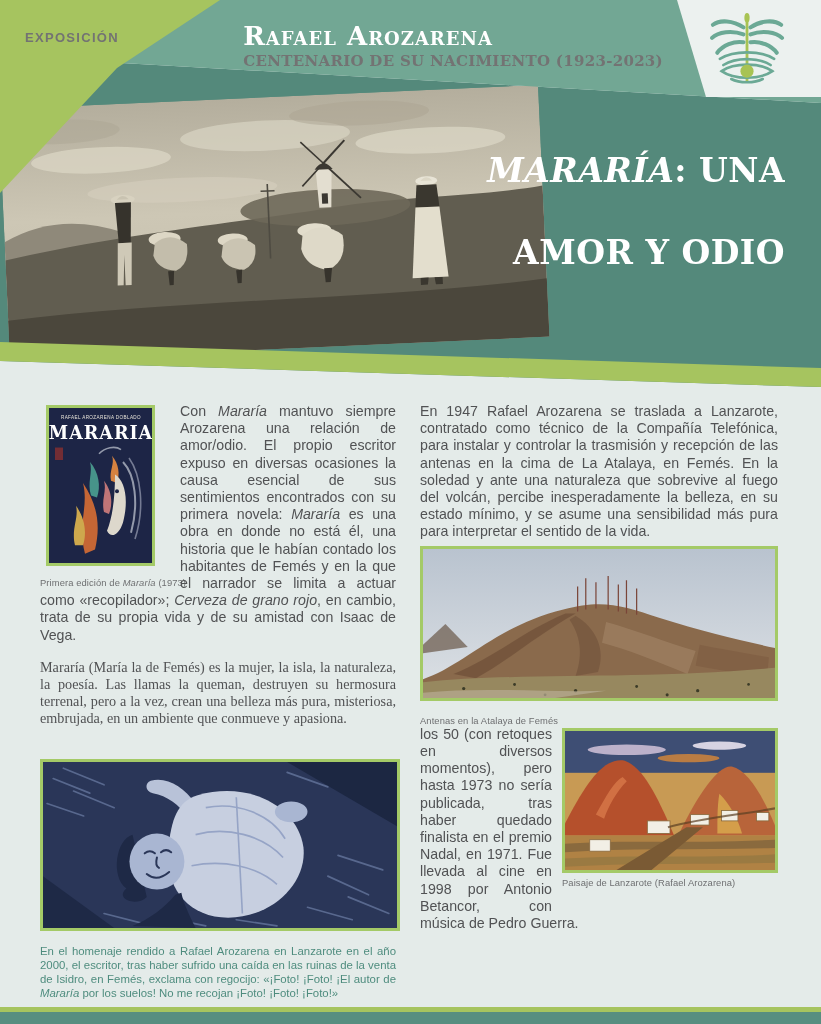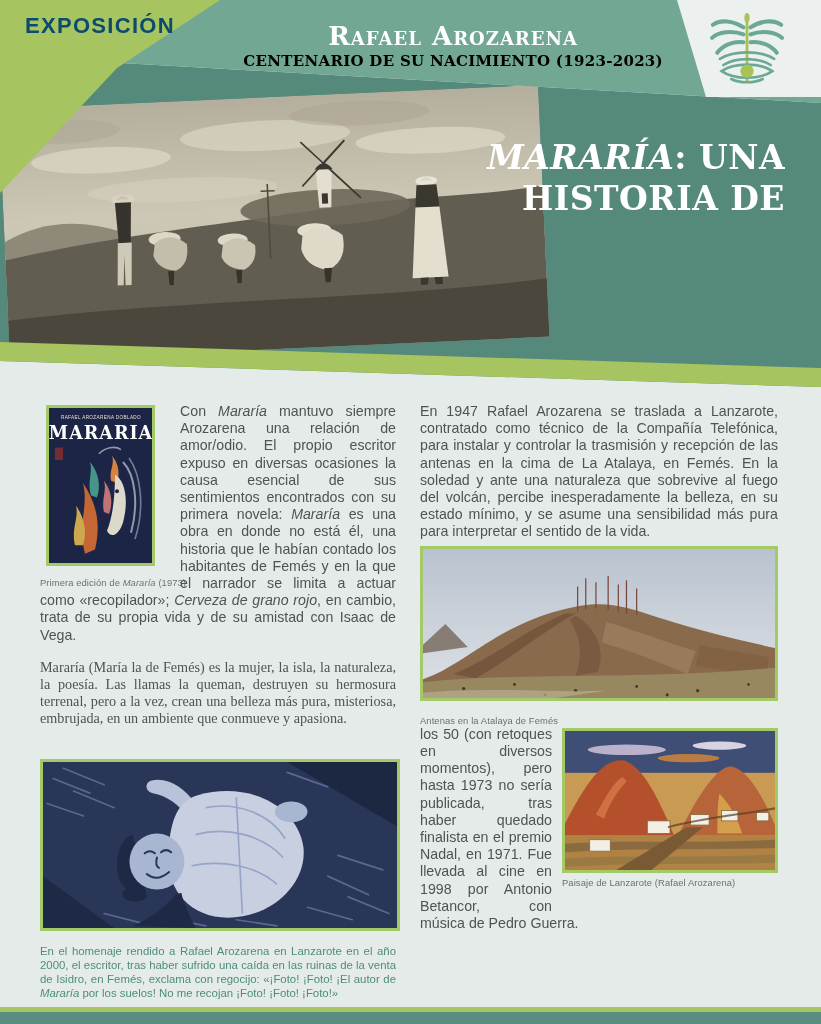--- a/index.html
+++ b/index.html
@@ -36,36 +36,36 @@
     clip-path:polygon(677px 0px,821px 0px,821px 97px,706px 97px);
   }
   .logo-box{position:absolute;right:30px;top:9px;width:88px;height:84px;}
   .logo-box svg{display:block;width:100%;height:100%;}
   .badge-shape{
     position:absolute;left:0;top:0;width:821px;height:200px;
     background:var(--accent-green,#a6c45f);
     clip-path:polygon(0px 0px,220px 0px,117px 68px,0px 193px);
   }
   .badge-label{
-    position:absolute;left:25px;top:13px;color:#0c4a6e;
-    font-size:22px;font-weight:bold;letter-spacing:1.3px;
+    position:absolute;left:25px;top:30px;color:#737373;
+    font-size:13px;font-weight:bold;letter-spacing:1.3px;
   }
   .header-titles{
-    position:absolute;right:158px;top:20px;text-align:center;color:#fff;
+    position:absolute;right:158px;top:20px;text-align:left;color:#fff;
     font-family:"DejaVu Serif",serif;
   }
   .header-title{
     font-size:26px;font-weight:700;font-variant:small-caps;letter-spacing:1px;line-height:32px;
   }
   .header-subtitle{
     font-size:15px;font-weight:700;letter-spacing:.3px;line-height:19px;
-    color:#000000;
+    color:#737373;
   }
   .hero-title{
-    position:absolute;right:36px;top:137px;width:320px;text-align:right;
+    position:absolute;right:36px;top:150px;width:320px;text-align:right;
     color:#fff;font-family:"DejaVu Serif",serif;font-weight:700;
     font-size:33px;line-height:41px;letter-spacing:.5px;
   }
   .hero-title em{font-style:italic;}
   
   .col{position:absolute;top:403px;color:var(--body-text,#515254);
     font-size:14.2px;line-height:17.2px;text-align:justify;}
   .col p{margin:0;}
   .col-left{left:40px;width:356px;}
   .col-right{left:420px;width:358px;}
@@ -196,21 +196,22 @@
     <div class="badge-shape"></div>
     <div class="badge-label">EXPOSICIÓN</div>
 
     <div class="header-titles">
       <div class="header-title">Rafael Arozarena</div>
       <div class="header-subtitle">CENTENARIO DE SU NACIMIENTO (1923-2023)</div>
     </div>
 
     <div class="hero-title">
       <em>MARARÍA</em><span>: UNA</span><br>
-      <span>HISTORIA DE</span><br>
+      <br>
+      <span>AMOR Y ODIO</span>
     </div>
   </div>
 
   <section class="col col-left">
     <p>
       <span class="book-figure">
         <span class="book-cover greenframe" style="display:block">
           <svg viewBox="0 0 103 149" preserveAspectRatio="none">
             <rect width="103" height="149" fill="#1d2546"></rect>
             <text x="52" y="11" text-anchor="middle" font-size="4.6" letter-spacing="0.4" fill="#e8e4da" font-family="Liberation Sans, sans-serif">RAFAEL AROZARENA DOBLADO</text>

